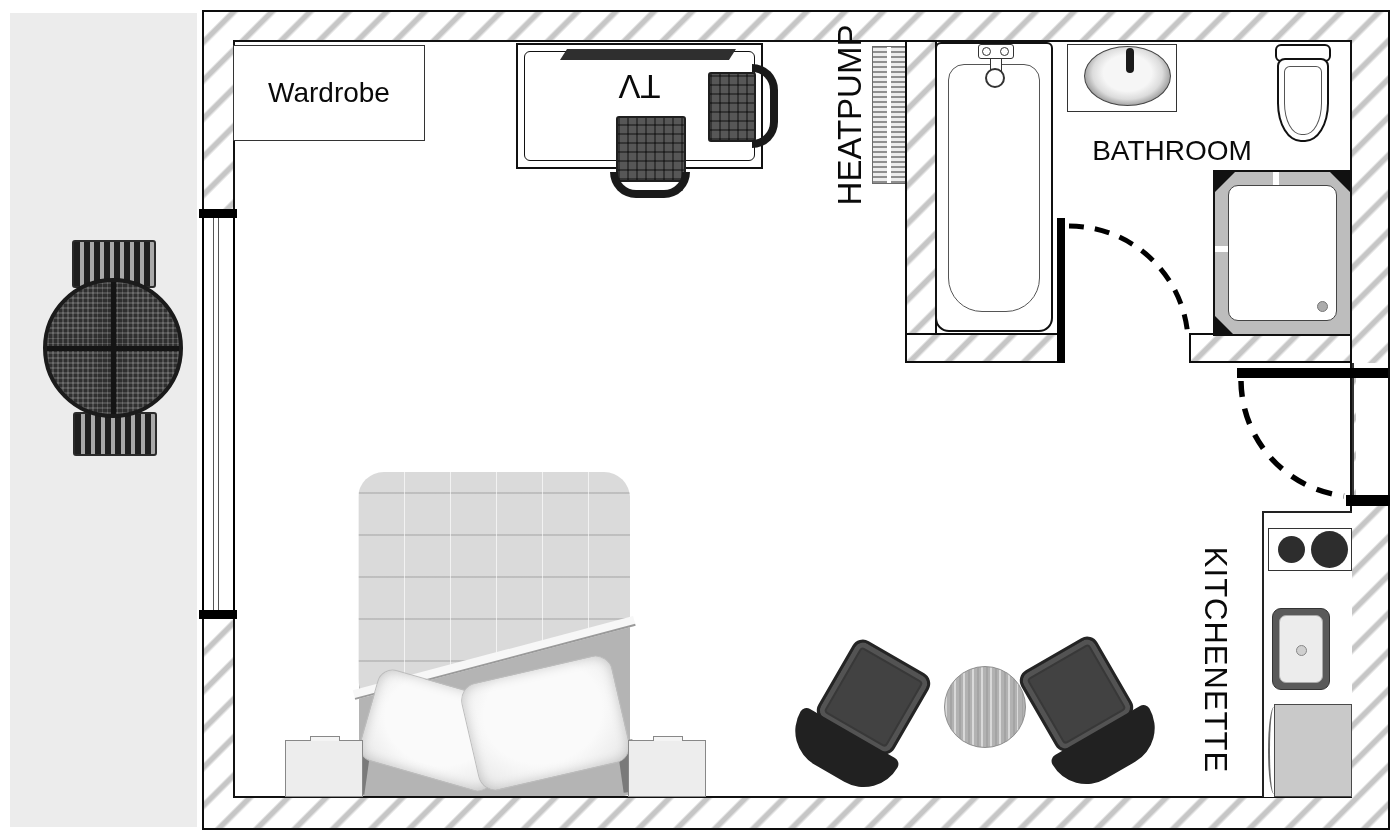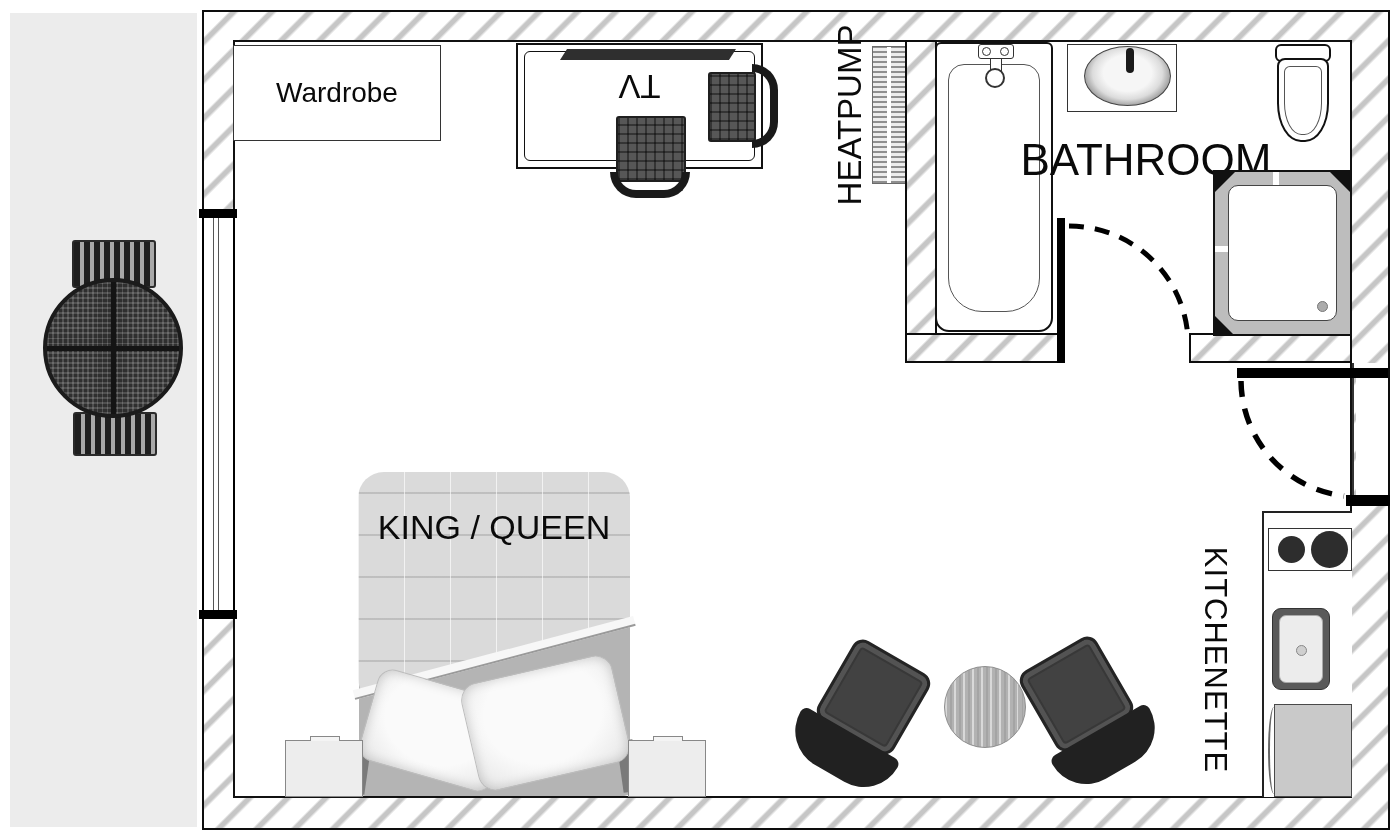--- a/index.html
+++ b/index.html
@@ -51,21 +51,21 @@
   <div class="a hatch wallline" style="left:202px;top:10px;width:1188px;height:820px;border-width:2.5px;"></div>
 
   <div class="a" style="left:233px;top:40px;width:1119px;height:758px;background:#fff;border:2px solid #111;"></div>
 
   <div class="a" style="left:202px;top:217px;width:33px;height:393px;background:#fff;border-left:2px solid #000;border-right:2px solid #000;">
     <div class="a" style="left:9px;top:0;bottom:0;width:6px;border-left:1.5px solid #555;border-right:1.5px solid #555;"></div>
   </div>
   <div class="a blk" style="left:199px;top:209px;width:38px;height:9px;"></div>
   <div class="a blk" style="left:199px;top:610px;width:38px;height:9px;"></div>
 
-  <div class="a" style="left:233px;top:45px;width:208px;height:96px;background:#fff;border:1.5px solid #333;display:flex;align-items:center;justify-content:center;">
+  <div class="a" style="left:233px;top:45px;width:192px;height:96px;background:#fff;border:1.5px solid #333;display:flex;align-items:center;justify-content:center;">
     <span class="lbl" style="font-size:28px;">Wardrobe</span>
   </div>
 
   <div class="a" style="left:516px;top:43px;width:247px;height:126px;border:2.5px solid #111;background:#fff;">
     <div class="a" style="left:6px;top:6px;right:6px;bottom:6px;border:1.5px solid #111;border-radius:6px;"></div>
     <div class="a" style="left:42px;top:4px;width:176px;height:11px;background:#2f2f2f;clip-path:polygon(4% 0,100% 0,96% 100%,0 100%);"></div>
     <div class="a lbl" style="left:0;right:0;top:22px;font-size:33px;transform:rotate(180deg);">TV</div>
   </div>
 
   <div class="a plaid" style="left:616px;top:116px;width:70px;height:66px;"></div>
@@ -94,21 +94,21 @@
     <div class="a" style="left:16px;top:1px;width:87px;height:60px;border:1.5px solid #444;border-radius:50%;
                 background:radial-gradient(ellipse at 50% 45%,#f6f6f6 40%,#dcdcdc 58%,#8a8a8a 78%,#e2e2e2 88%);"></div>
     <div class="a" style="left:58px;top:3px;width:8px;height:25px;background:#1a1a1a;border-radius:4px;"></div>
   </div>
 
   <div class="a" style="left:1275px;top:44px;width:56px;height:18px;background:#fff;border:2px solid #111;border-radius:6px;"></div>
   <div class="a" style="left:1277px;top:58px;width:52px;height:84px;background:#fff;border:2px solid #111;border-radius:8px 8px 46% 46%;">
     <div class="a" style="left:5px;top:6px;right:5px;bottom:5px;border:1.5px solid #555;border-radius:6px 6px 46% 46%;"></div>
   </div>
 
-  <div class="a lbl" style="left:996px;top:135px;width:300px;font-size:44px;">BATHROOM</div>
+  <div class="a lbl" style="left:1022px;top:135px;width:300px;font-size:28px;">BATHROOM</div>
 
   <div class="a" style="left:1213px;top:170px;width:139px;height:166px;background:#bdbdbd;border:2px solid #111;">
     <div class="a" style="left:13px;top:13px;right:13px;bottom:13px;background:#fff;border:1.5px solid #444;border-radius:10px;"></div>
     <div class="a" style="right:22px;bottom:22px;width:11px;height:11px;border-radius:50%;background:#ababab;border:1px solid #777;"></div>
     <div class="a" style="left:0;top:0;width:0;height:0;border-top:20px solid #111;border-right:20px solid transparent;"></div>
     <div class="a" style="right:0;top:0;width:0;height:0;border-top:20px solid #111;border-left:20px solid transparent;"></div>
     <div class="a" style="left:0;bottom:0;width:0;height:0;border-bottom:18px solid #111;border-right:18px solid transparent;"></div>
     <div class="a" style="left:58px;top:0;width:6px;height:13px;background:#fff;"></div>
     <div class="a" style="left:0;top:74px;width:13px;height:6px;background:#fff;"></div>
   </div>
@@ -134,21 +134,20 @@
 
   <div class="a" style="left:359px;top:474px;width:271px;height:322px;background:#b4b4b4;border-radius:28px 28px 6px 6px;"></div>
   <div class="a" style="left:352px;top:742px;width:16px;height:52px;background:#7a7a7a;transform:rotate(8deg);"></div>
   <div class="a" style="left:620px;top:740px;width:16px;height:52px;background:#7a7a7a;transform:rotate(-8deg);"></div>
   <div class="a quilt" style="left:358px;top:472px;width:272px;height:232px;border-radius:26px;clip-path:polygon(0 0,100% 0,100% 66%,0 98%);"></div>
   <div class="a" style="left:354px;top:690px;width:290px;height:10px;background:#f7f7f7;border-bottom:2px solid #9a9a9a;
               transform:rotate(-14.8deg);transform-origin:left center;"></div>
   <div class="a pillow" style="left:366px;top:683px;width:138px;height:95px;border-radius:16px;transform:rotate(16deg);"></div>
   <div class="a pillow" style="left:468px;top:668px;width:155px;height:110px;border-radius:18px;transform:rotate(-13deg);"></div>
   <div class="a lbl" style="left:363px;top:505px;width:262px;font-size:34px;line-height:1.32;">
-    <div>KING / QUEEN</div>
   </div>
 
   <div class="a" style="left:285px;top:740px;width:78px;height:57px;background:#ededed;border:1.5px solid #888;">
     <div class="a" style="left:24px;top:-5px;width:30px;height:5px;background:#f4f4f4;border:1.5px solid #888;border-bottom:none;"></div>
   </div>
   <div class="a" style="left:628px;top:740px;width:78px;height:57px;background:#ededed;border:1.5px solid #888;">
     <div class="a" style="left:24px;top:-5px;width:30px;height:5px;background:#f4f4f4;border:1.5px solid #888;border-bottom:none;"></div>
   </div>
 
   <div class="a" style="left:806px;top:648px;width:112px;height:138px;transform:rotate(30deg);">

